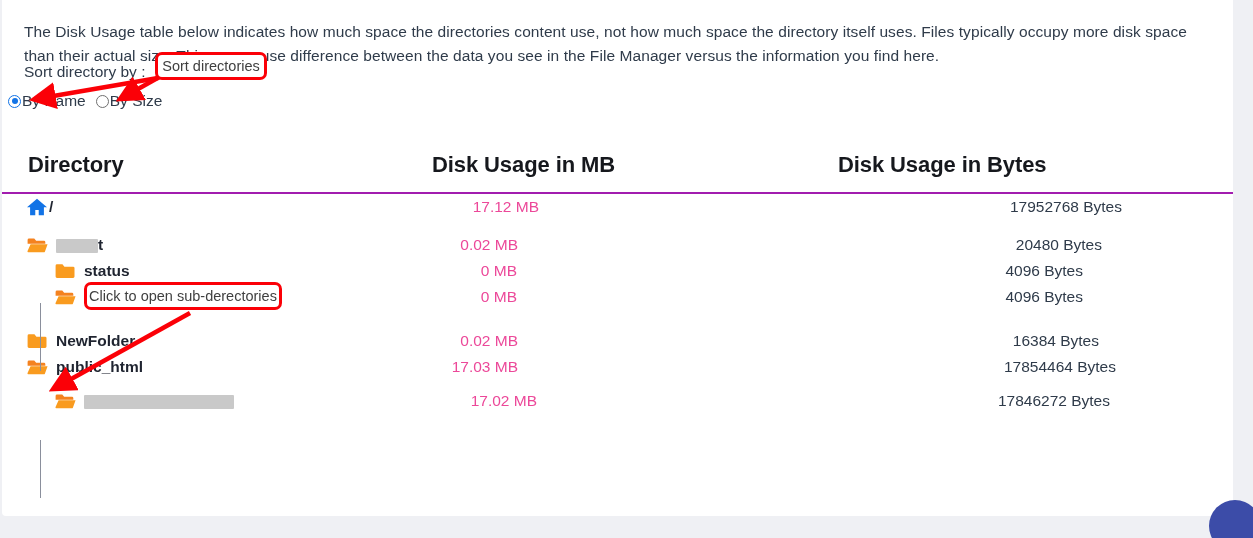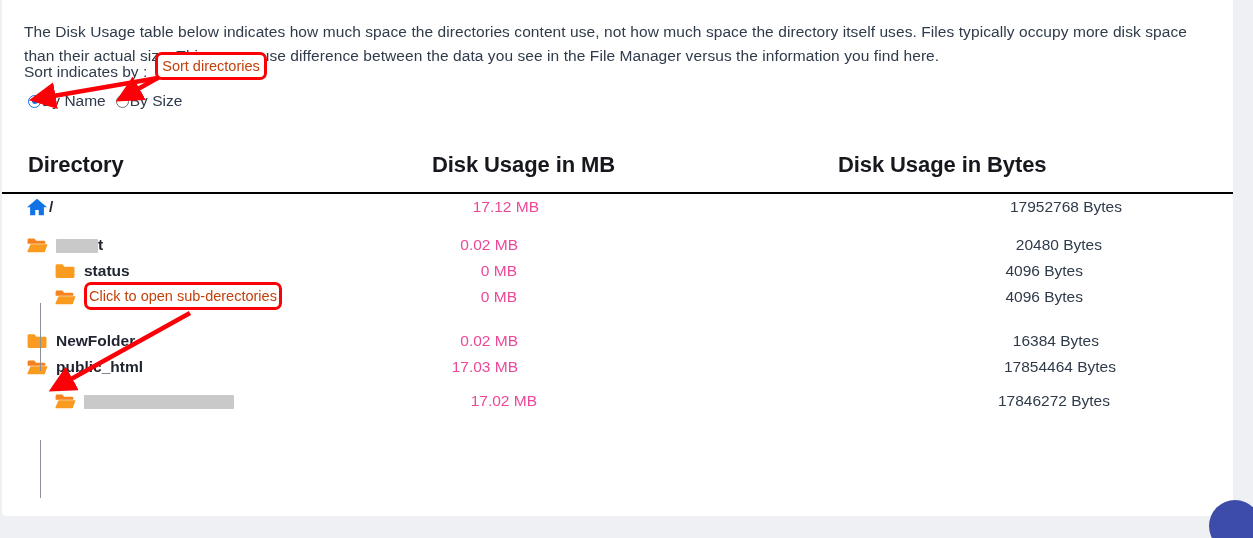--- a/index.html
+++ b/index.html
@@ -35,21 +35,21 @@
   }
 
   
   #sort-label {
     position: absolute;
     left: 22px; top: 63px;
     font-size: 15.5px; color: #2f3b4a;
   }
   #sort-options {
     position: absolute;
-    left: 26px; top: 92px;
+    left: 6px; top: 92px;
     display: flex; align-items: flex-end; gap: 10px;
     font-size: 15.5px; color: #2f3b4a;
   }
   .radio-wrap { display: flex; align-items: center; }
   .radio {
     width: 13px; height: 13px; border-radius: 50%;
     border: 1px solid #707070; background: #fff;
     display: inline-block; position: relative;
     margin-right: 1px; flex: none;
   }
@@ -58,21 +58,21 @@
     content: ""; position: absolute;
     left: 2.5px; top: 2.5px; width: 6px; height: 6px;
     border-radius: 50%; background: #1273e6;
   }
   .radio-label { font-size: 15.5px; color: #2f3b4a; }
 
   
   #table { position: absolute; left: 0; top: 140px; width: 1231px; }
   .thead {
     position: relative; height: 54px;
-    border-bottom: 2px solid #000000;
+    border-bottom: 2px solid #a21caf;
   }
   .th {
     position: absolute; top: 12px;
     font-size: 22px; font-weight: bold; color: #16181d;
     letter-spacing: -0.1px;
   }
   .th.c1 { left: 26px; }
   .th.c2 { left: 430px; }
   .th.c3 { left: 836px; }
 
@@ -116,21 +116,21 @@
   .guide {
     position: absolute; width: 1px; background: #8a8f9c;
   }
 
   
   .anno {
     position: absolute;
     border: 3px solid #fb0007;
     background: #ffffff;
     border-radius: 7px;
-    color: #c2410c;
+    color: #404040;
     font-size: 14.5px;
     display: flex; align-items: center; justify-content: center;
     white-space: nowrap;
     z-index: 40;
   }
   svg.arrow-layer {
     position: absolute; left: 0; top: 0;
     width: 1253px; height: 538px;
     pointer-events: none; z-index: 35;
   }
@@ -146,21 +146,21 @@
 </style>
 </head>
 <body>
 
 <div id="page">
 
   <div id="card">
 
     <p id="intro">The Disk Usage table below indicates how much space the directories content use, not how much space the directory itself uses. Files typically occupy more disk space than their actual size. This may cause difference between the data you see in the File Manager versus the information you find here.</p>
 
-    <div id="sort-label">Sort indicates by :</div>
+    <div id="sort-label">Sort directory by :</div>
 
     <div id="sort-options">
       <label class="radio-wrap">
         <span class="radio checked"></span>
         <span class="radio-label">By Name</span>
       </label>
       <label class="radio-wrap">
         <span class="radio"></span>
         <span class="radio-label">By Size</span>
       </label>

